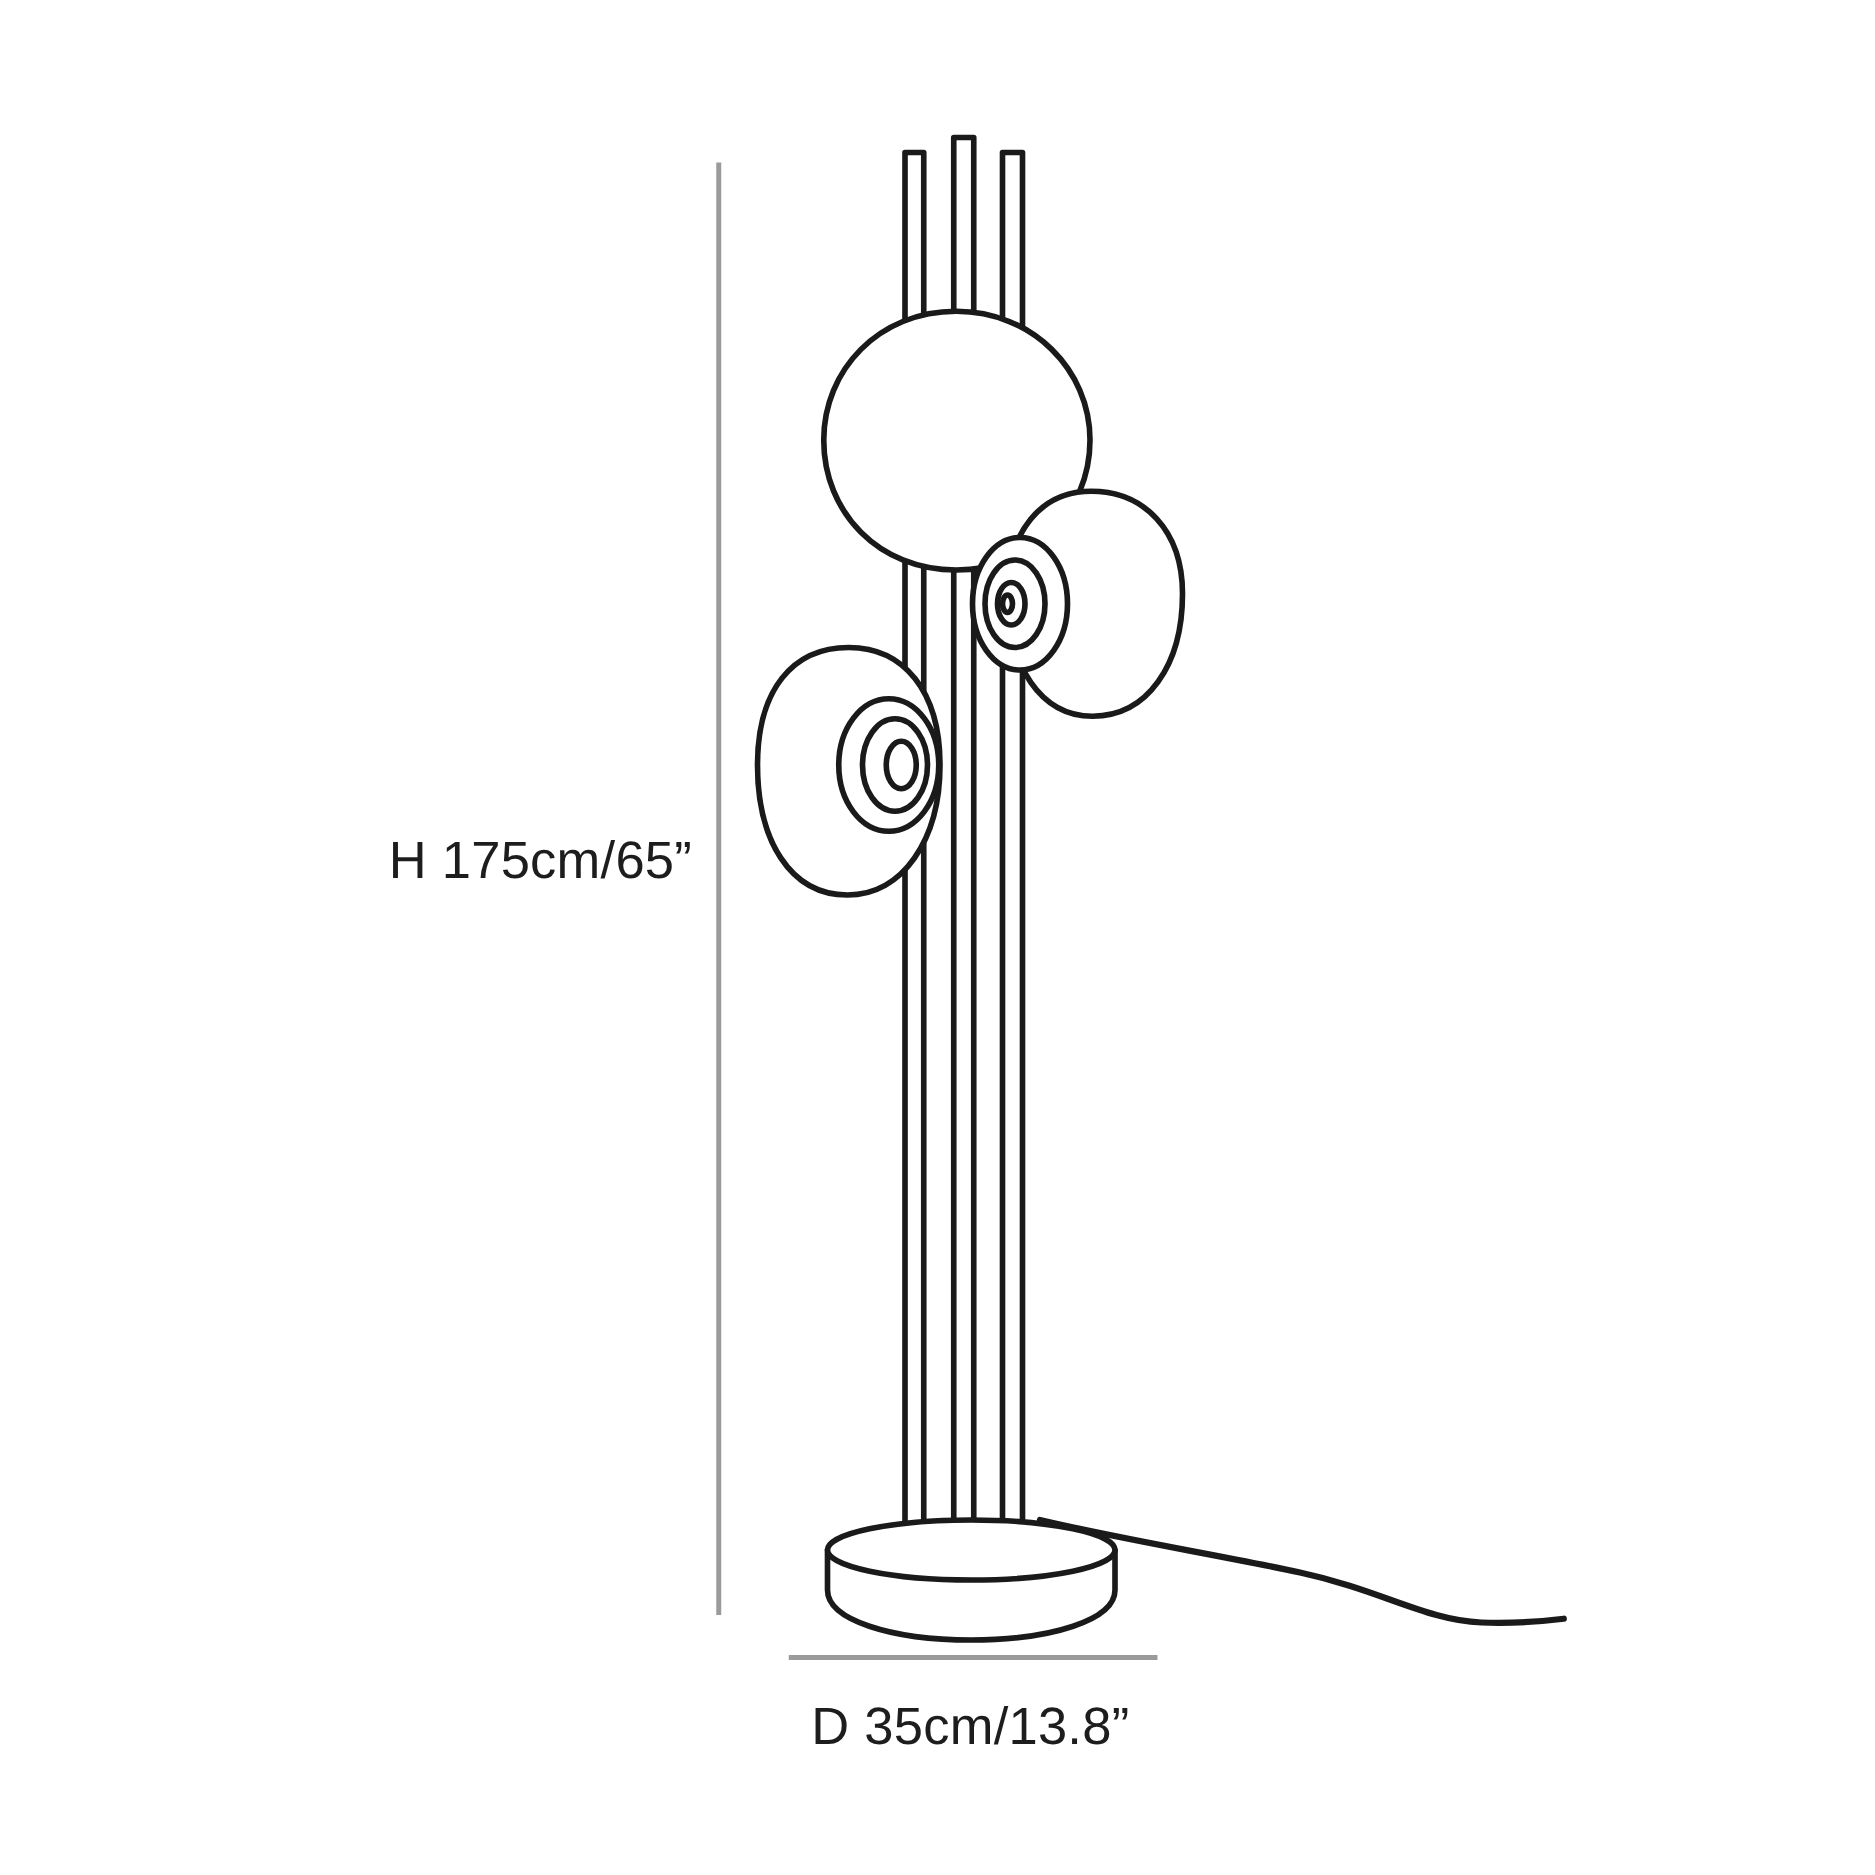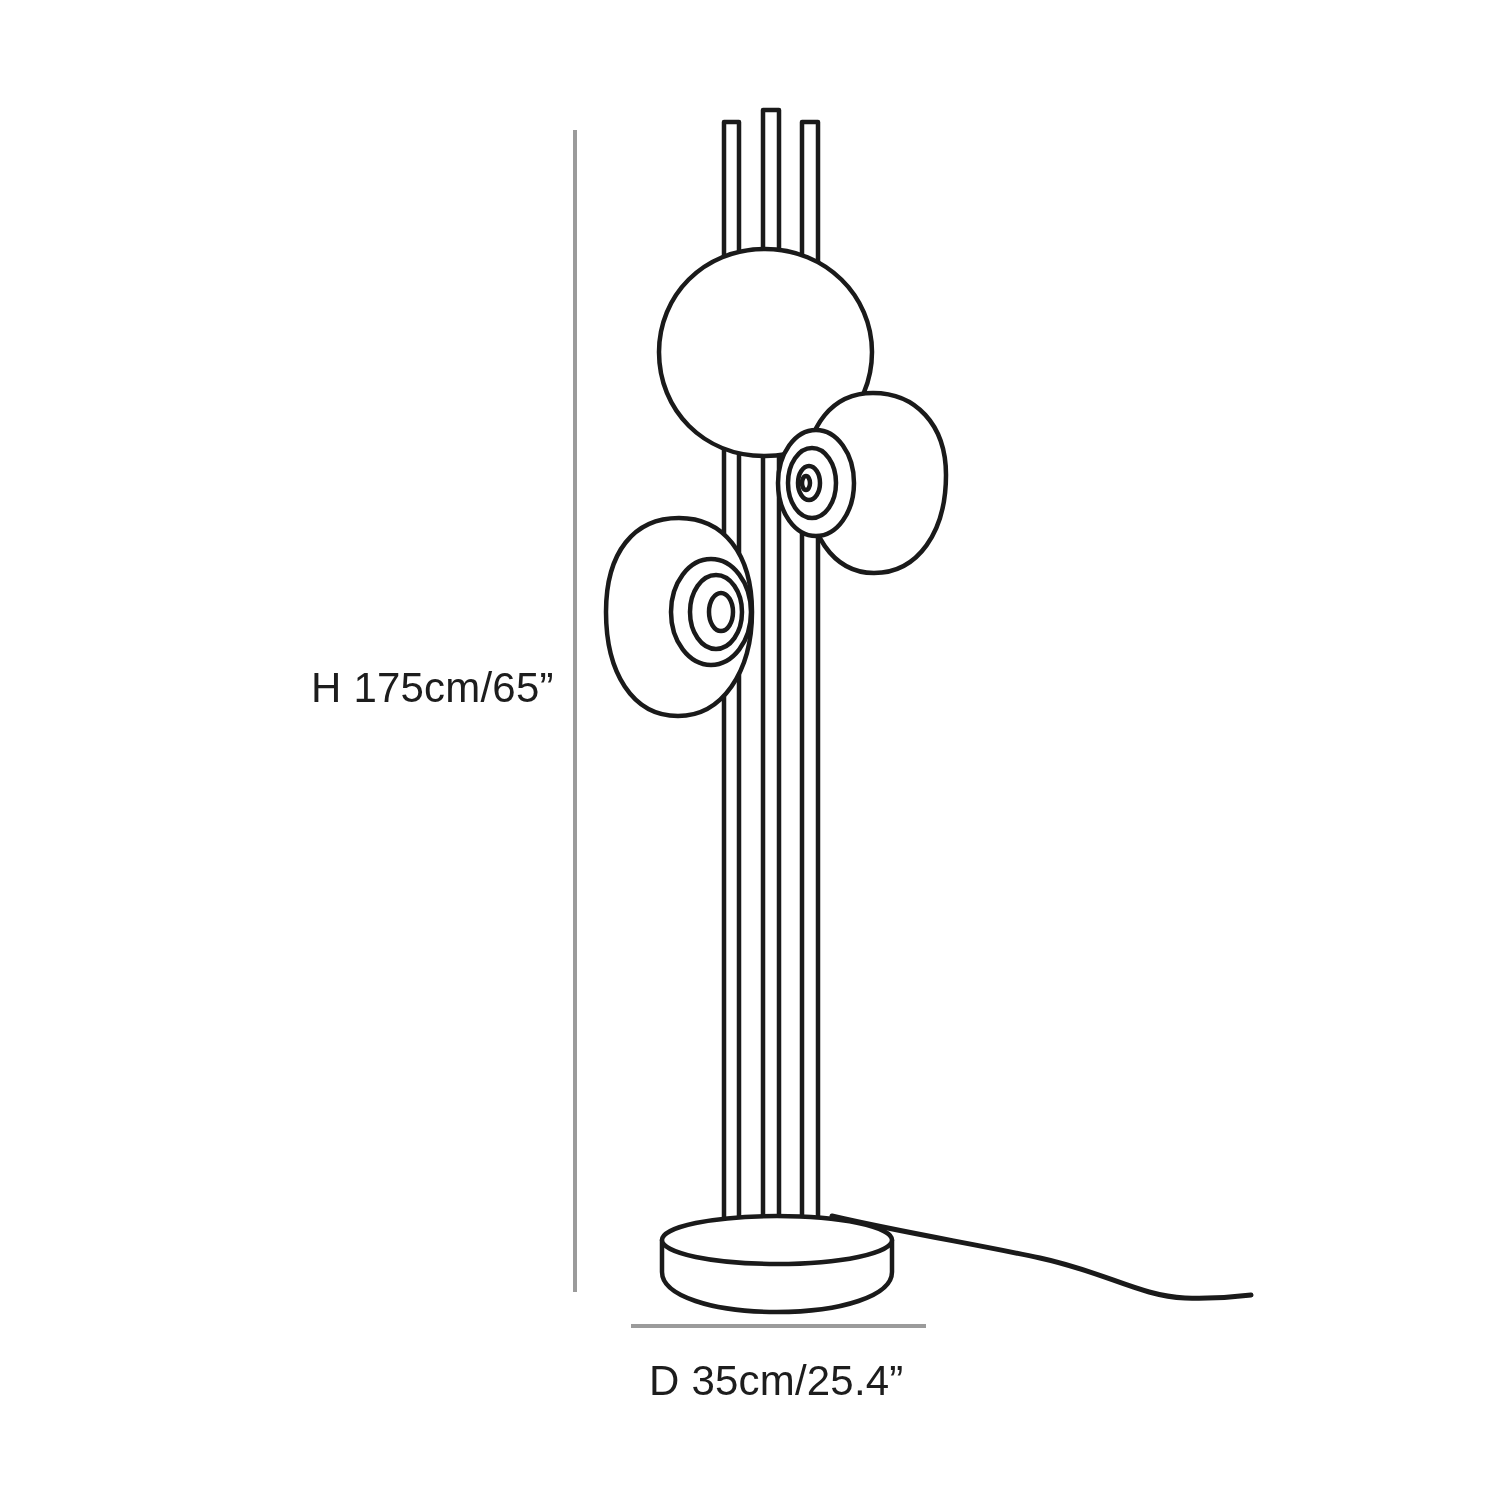--- a/index.html
+++ b/index.html
@@ -97,15 +97,15 @@
 
       <path d="M832,1216
                C 900,1232 975,1244 1040,1258
                C 1105,1272 1140,1296 1185,1298
                C 1215,1299 1235,1297 1251,1295" fill="none" stroke="#1a1a1a" stroke-width="5"></path>
     </g>
   </svg>
 
   <div class="dim-label" id="height-label">H 175cm/65”</div>
 
-  <div class="dim-label" id="diameter-label">D 35cm/25.4”</div>
+  <div class="dim-label" id="diameter-label">D 35cm/13.8”</div>
 
 </div>
 
 </body></html>

